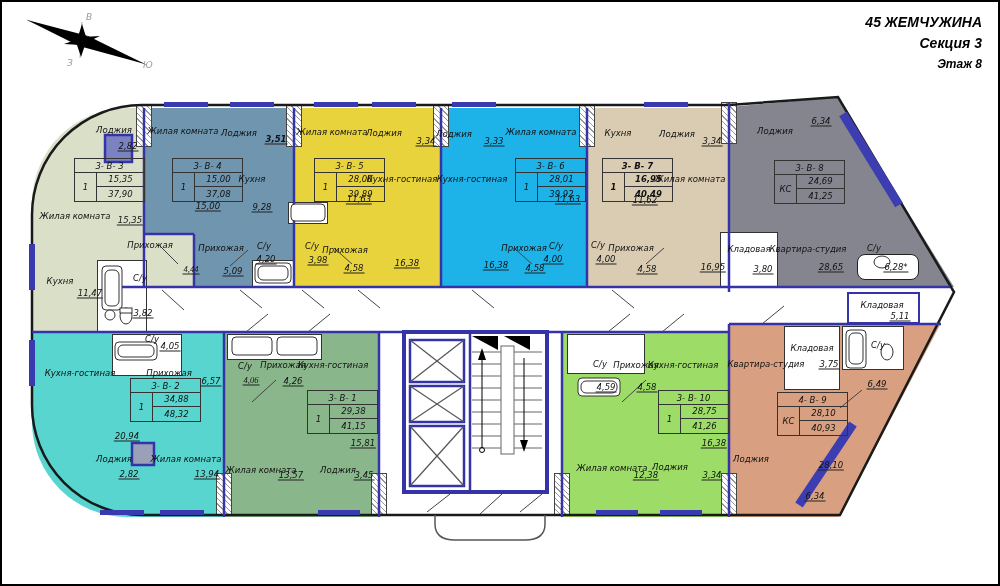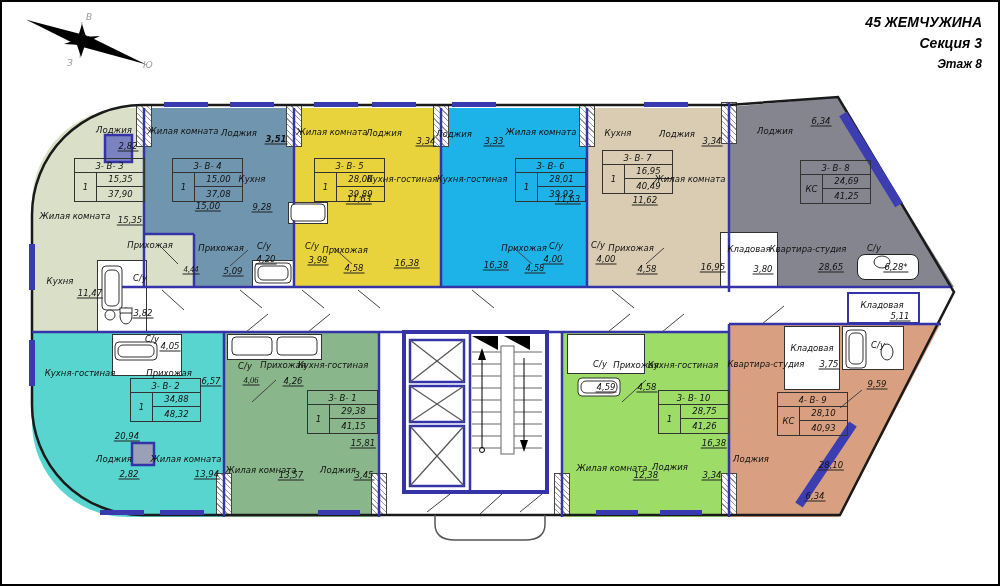--- a/index.html
+++ b/index.html
@@ -224,27 +224,27 @@
     <div class="ttype">1</div>
     <div class="tlive">28,00</div>
     <div class="ttot">39,89</div>
   </div>
   <div class="tbl" style="left:513px;top:156px;">
     <div class="tid">3- В- 6</div>
     <div class="ttype">1</div>
     <div class="tlive">28,01</div>
     <div class="ttot">39,92</div>
   </div>
-  <div class="tbl" style="left:600px;top:148px;">
+  <div class="tbl" style="left:600px;top:156px;font-weight:bold;">
     <div class="tid">3- В- 7</div>
     <div class="ttype">1</div>
     <div class="tlive">16,95</div>
     <div class="ttot">40,49</div>
   </div>
-  <div class="tbl" style="left:772px;top:158px;margin-left:26px;">
+  <div class="tbl" style="left:772px;top:158px;">
     <div class="tid">3- В- 8</div>
     <div class="ttype">КС</div>
     <div class="tlive">24,69</div>
     <div class="ttot">41,25</div>
   </div>
   <div class="tbl" style="left:88px;top:376px;margin-left:40px;">
     <div class="tid">3- В- 2</div>
     <div class="ttype">1</div>
     <div class="tlive">34,88</div>
     <div class="ttot">48,32</div>
@@ -366,17 +366,17 @@
   <span class="lbl" style="left:610px;top:466px;">Жилая комната</span>
   <span class="num" style="left:644px;top:473px;">12,38</span>
   <span class="lbl" style="left:668px;top:465px;">Лоджия</span>
   <span class="num" style="left:710px;top:473px;">3,34</span>
 
   <span class="lbl" style="left:764px;top:362px;">Квартира-студия</span>
   <span class="num" style="left:829px;top:463px;">28,10</span>
   <span class="lbl" style="left:810px;top:346px;">Кладовая</span>
   <span class="num" style="left:827px;top:362px;">3,75</span>
   <span class="lbl" style="left:876px;top:343px;">С/у</span>
-  <span class="num" style="left:875px;top:382px;">9,59</span>
+  <span class="num" style="left:875px;top:382px;">6,49</span>
   <span class="lbl" style="left:749px;top:457px;">Лоджия</span>
   <span class="num" style="left:813px;top:494px;">6,34</span>
 
 </div>
 
 </body></html>

